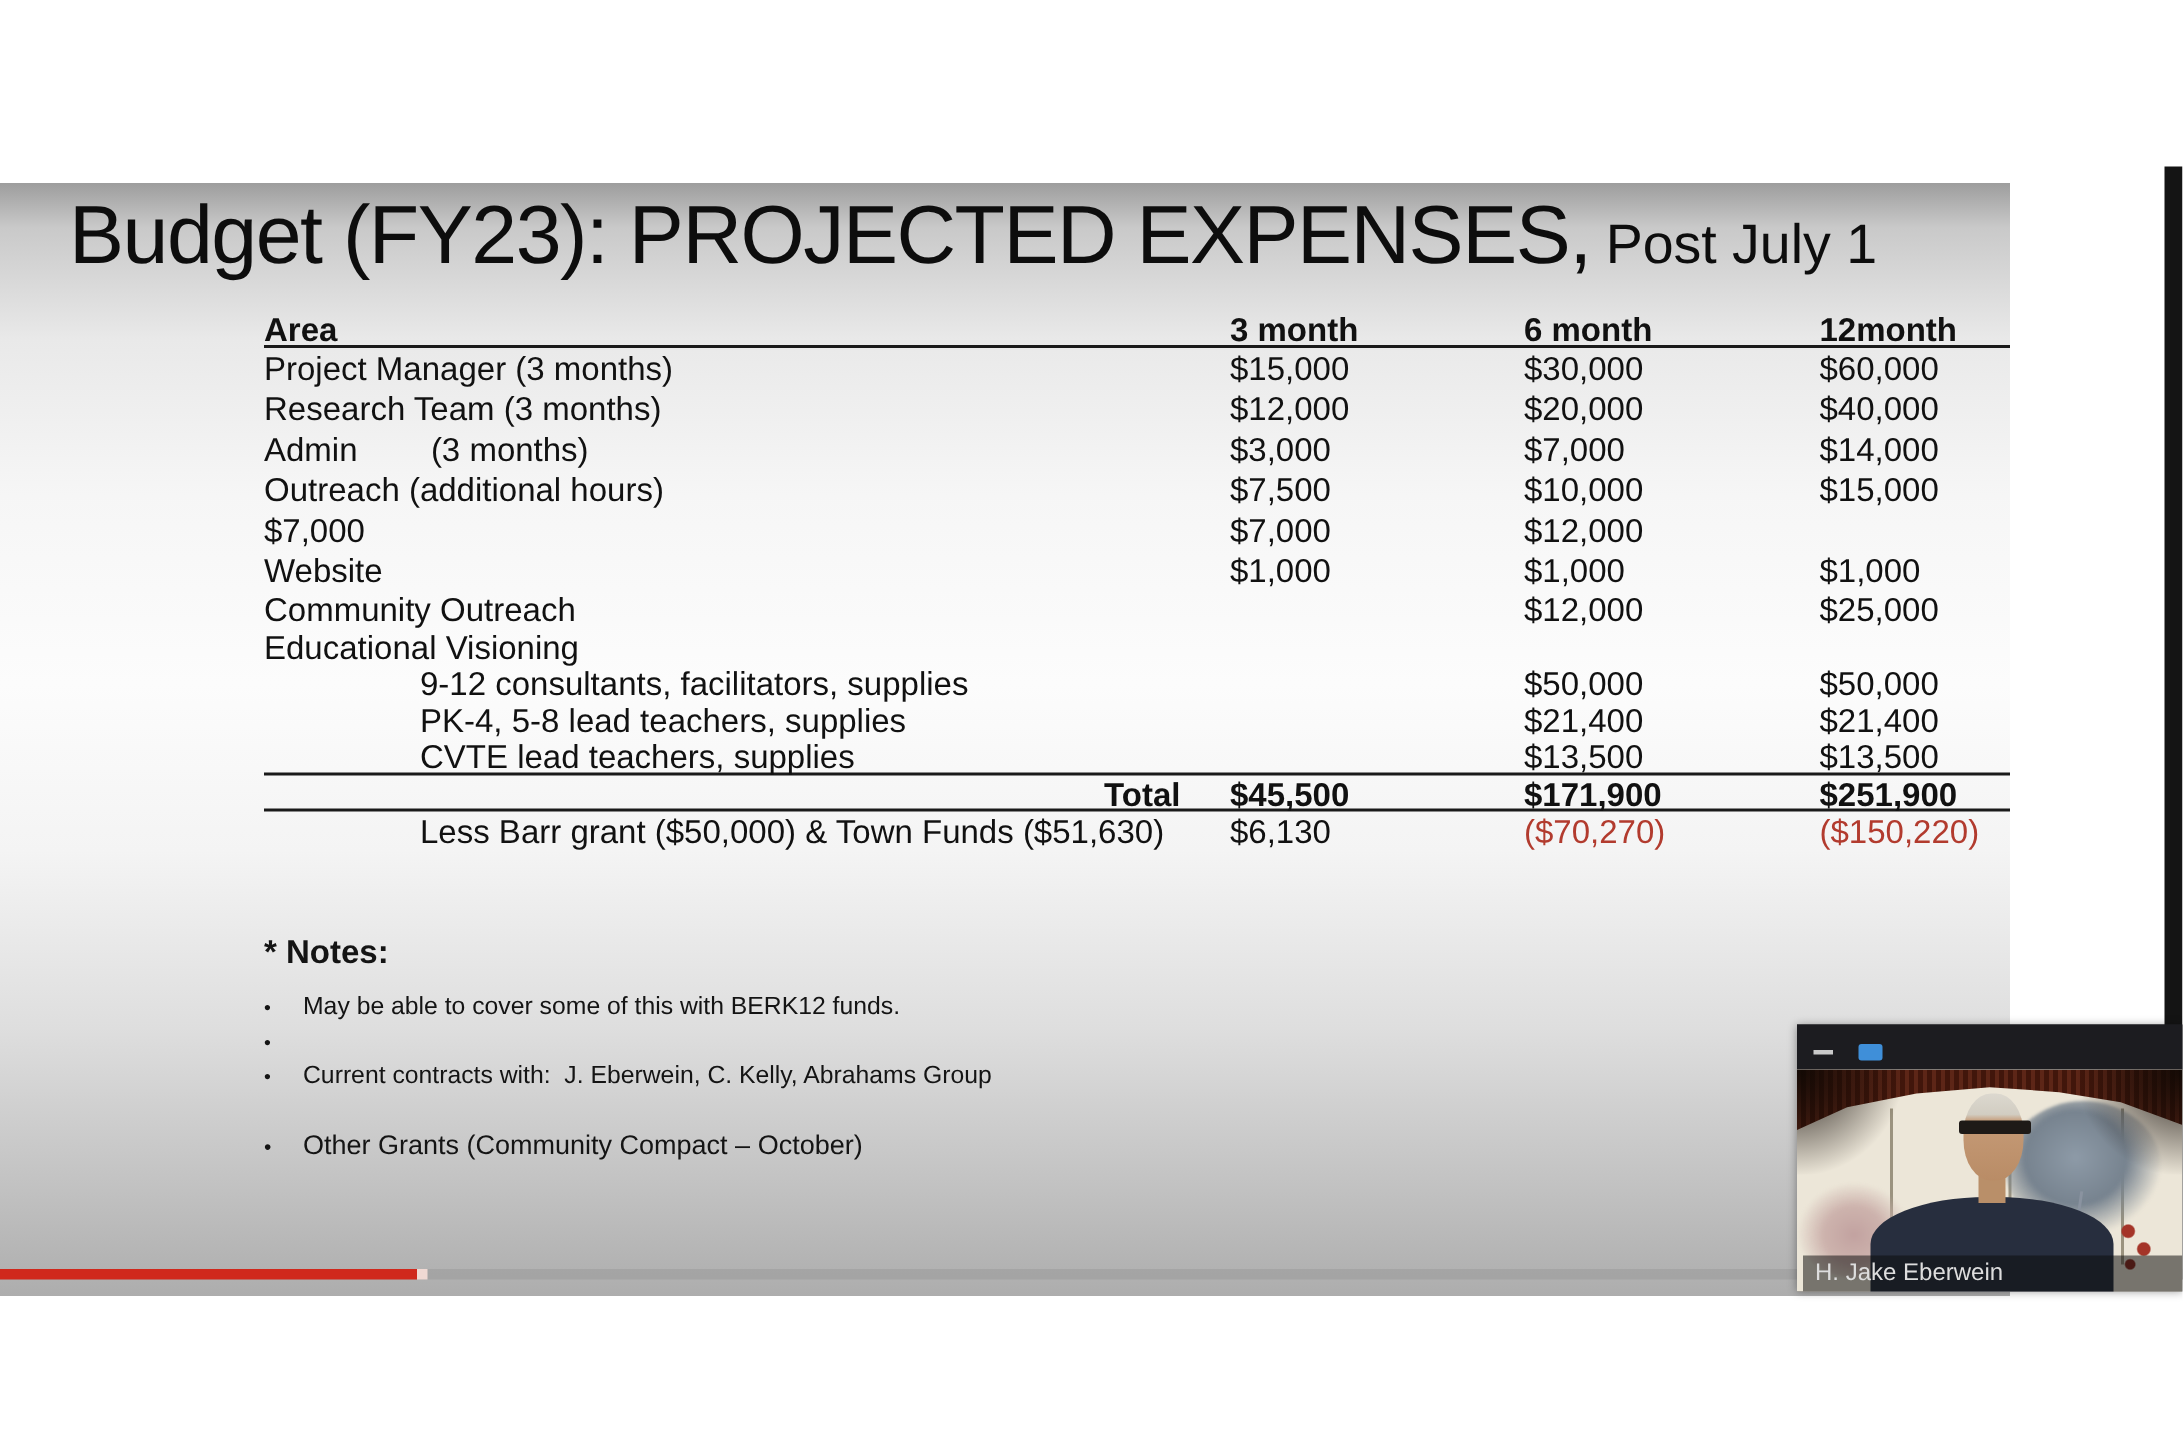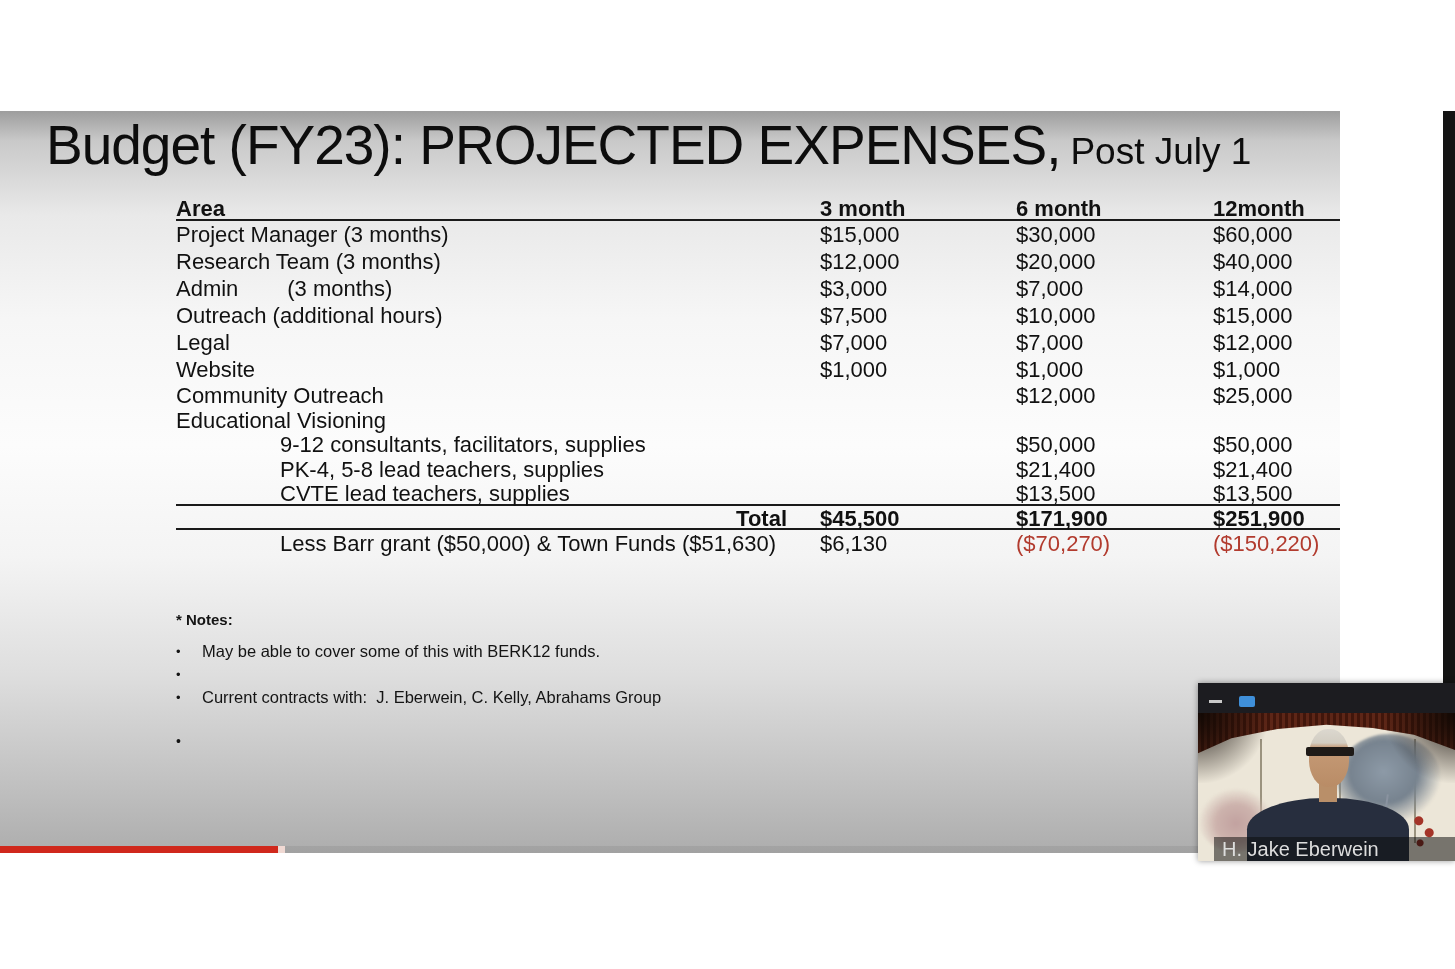--- a/index.html
+++ b/index.html
@@ -2,21 +2,21 @@
 <html><head>
 <meta charset="utf-8">
 <style>
   * { margin:0; padding:0; box-sizing:border-box; }
   html,body { width:1455px; height:969px; background:#ffffff; overflow:hidden;
               font-family:"Liberation Sans", sans-serif; }
   .stage { position:relative; width:1455px; height:969px; background:#ffffff; }
 
   
   .slide {
-    position:absolute; left:0; top:111px; width:1340px; height:742px;
+    position:absolute; left:0; top:122px; width:1340px; height:742px;
     background:linear-gradient(180deg,#9d9d9d 0%, #c9c9c9 4%, #e9e9e9 14%,
       #f6f6f6 28%, #fcfcfc 45%, #f4f4f4 60%, #dedede 76%, #c2c2c2 90%, #adadad 100%);
     overflow:hidden;
   }
   .edge-strip {
     position:absolute; right:0; top:111px; width:12px; height:742px; background:#141414;
   }
 
   
   .title-line { position:absolute; left:46px; top:2px; white-space:nowrap; color:#0d0d0d; }
@@ -31,21 +31,21 @@
   .rs { height:24.5px; }
   .bb { border-bottom:2px solid #1a1a1a; }
   .bold { font-weight:bold; }
   .lbl { white-space:pre; }
   .ind .lbl { padding-left:104px; }
   .tlabel { text-align:right; padding-right:33px; font-weight:bold; }
   .neg { color:#b23b2e; }
 
   
   .notes { position:absolute; left:176px; top:500px; color:#141414; }
-  .notes-heading { font-weight:bold; font-size:15px; margin-bottom:12px; }
+  .notes-heading { font-weight:bold; font-size:22px; margin-bottom:12px; }
   .note-li { display:flex; height:23px; align-items:center; font-size:16.5px; white-space:pre; }
   .note-bullet { width:26px; font-size:13px; }
   .other-grants { display:flex; margin-top:24px; font-size:18px; align-items:center; white-space:pre; }
   .other-grants .note-bullet { font-size:14px; }
 
   
   .pg-track { position:absolute; left:0; top:846px; width:1455px; height:7px;
               background:rgba(128,128,128,0.25); }
   .pg-fill { height:100%; width:0; background:#d0281c; }
   .pg-head { position:absolute; top:0; height:100%; width:7px; background:#f0d9d3; }
@@ -77,22 +77,22 @@
     background:radial-gradient(circle at 30% 20%, #a43428 0 4px, rgba(0,0,0,0) 5px),
                radial-gradient(circle at 70% 55%, #a43428 0 4px, rgba(0,0,0,0) 5px),
                radial-gradient(circle at 35% 85%, #8e2b20 0 3px, rgba(0,0,0,0) 4px); }
   .wc-shirt { position:absolute; left:19%; bottom:-2px; width:63%; height:44%;
     background:#272e3e; border-radius:48% 48% 0 0; }
   .wc-neck { position:absolute; left:47%; bottom:40%; width:18px; height:18px; background:#b98f69; }
   .wc-headshape { position:absolute; left:43%; top:11%; width:40px; height:58px; border-radius:46%;
     background:linear-gradient(180deg,#dcd8cf 0%, #d2cdc2 24%, #c59a76 32%, #b98c66 100%); }
   .wc-glasses { position:absolute; left:42%; top:34px; width:48px; height:9px;
     background:#1e1a17; border-radius:2px; }
-  .wc-namebar { position:absolute; left:16px; right:0; bottom:0; height:24px;
-    background:rgba(12,12,12,0.52); color:#dddddd; font-size:20px; line-height:24px;
+  .wc-namebar { position:absolute; left:4px; right:0; bottom:0; height:24px;
+    background:rgba(12,12,12,0.52); color:#dddddd; font-size:16px; line-height:24px;
     padding-left:8px; white-space:nowrap; }
 </style>
 </head>
 <body>
 
 <div class="stage">
 
   <div class="slide">
 
     <div class="title-line">
@@ -125,21 +125,20 @@
         <span class="td">$7,000</span>
         <span class="td">$14,000</span>
       </div>
       <div class="tr rh">
         <span class="td lbl">Outreach (additional hours)</span>
         <span class="td">$7,500</span>
         <span class="td">$10,000</span>
         <span class="td">$15,000</span>
       </div>
       <div class="tr rh">
-        <span class="td lbl">Legal</span>
         <span class="td">$7,000</span>
         <span class="td">$7,000</span>
         <span class="td">$12,000</span>
       </div>
       <div class="tr rh">
         <span class="td lbl">Website</span>
         <span class="td">$1,000</span>
         <span class="td">$1,000</span>
         <span class="td">$1,000</span>
       </div>
@@ -195,20 +194,21 @@
       </div>
       <div class="note-li">
         <span class="note-bullet">•</span>
       </div>
       <div class="note-li">
         <span class="note-bullet">•</span>
         <span>Current contracts with:  J. Eberwein, C. Kelly, Abrahams Group</span>
       </div>
       <div class="other-grants">
         <span class="note-bullet">•</span>
+        <span>Other Grants (Community Compact – October)</span>
       </div>
     </div>
   </div>
 
   <div class="edge-strip"></div>
 
   <div class="pg-track">
     <div class="pg-fill" style="width: 19.1%; background: rgb(208, 40, 28);"></div>
     <div class="pg-head" style="left: calc(19.1%);"></div>
   </div>

